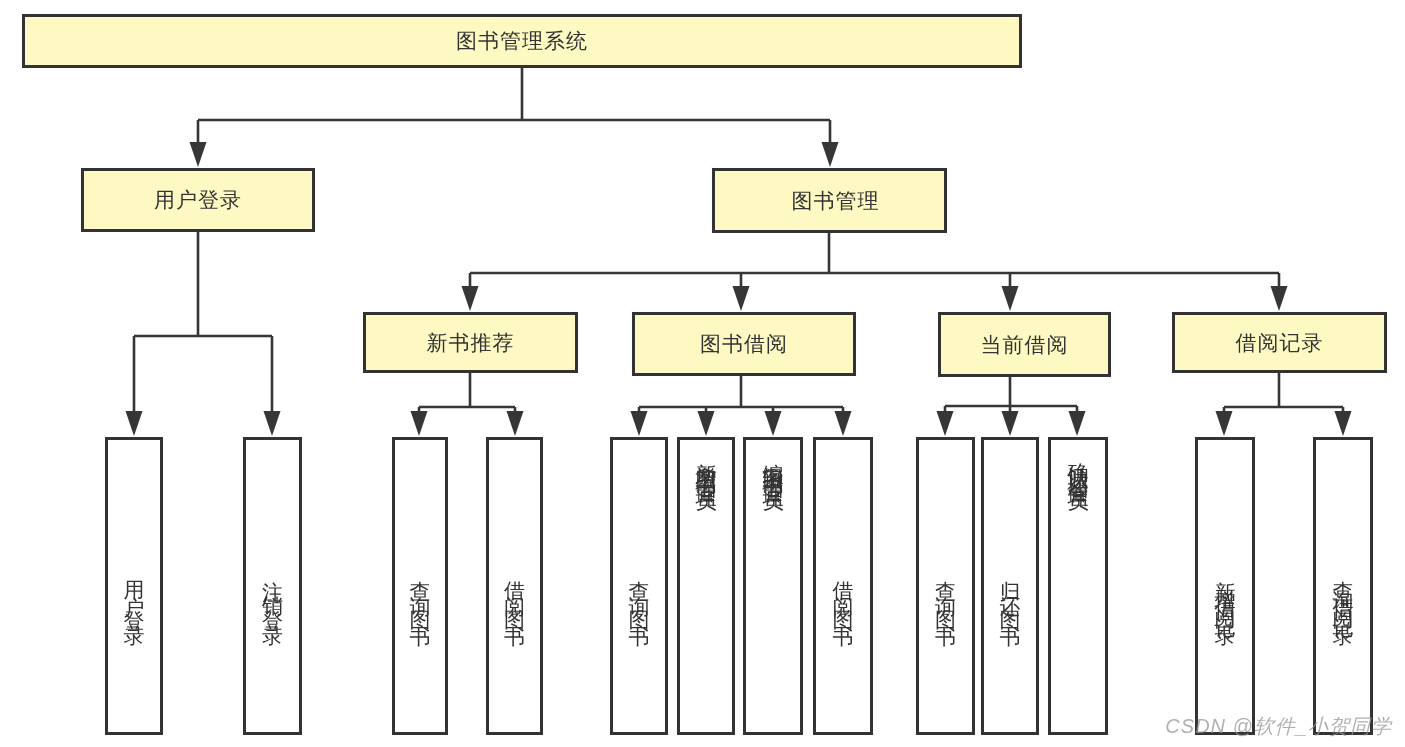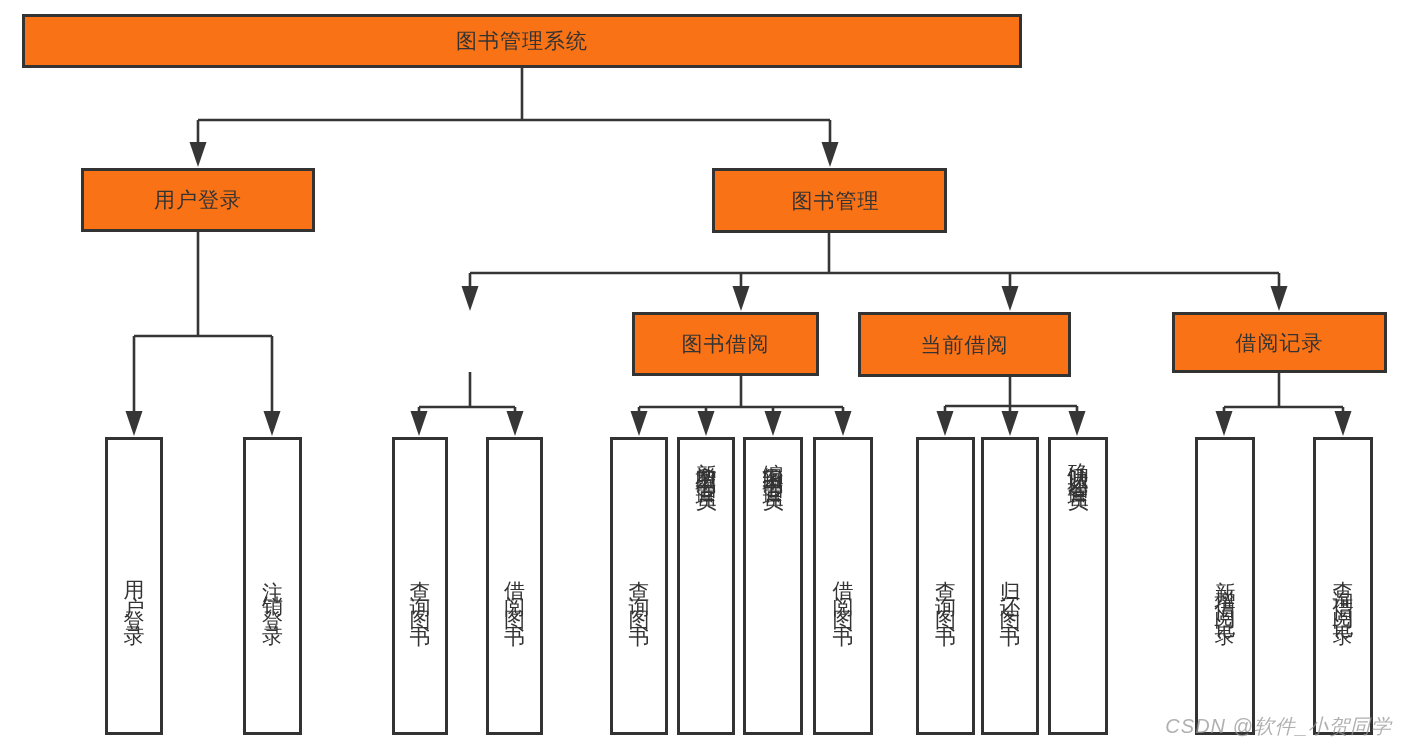--- a/index.html
+++ b/index.html
@@ -20,21 +20,21 @@
     position: absolute;
     left: 0;
     top: 0;
     width: 1405px;
     height: 747px;
     z-index: 1;
   }
   .node {
     position: absolute;
     box-sizing: border-box;
-    background: #f97316;
+    background: #fef9c3;
     border: 3px solid #333333;
     display: flex;
     align-items: center;
     justify-content: center;
     z-index: 2;
     font-size: 21px;
     letter-spacing: 1px;
     color: #333333;
   }
   .vnode {
@@ -119,24 +119,27 @@
     <span>图书管理系统</span>
   </div>
 
   <div class="node" style="left:81px; top:168px; width:234px; height:64px;">
     <span>用户登录</span>
   </div>
   <div class="node" style="left:712px; top:168px; width:235px; height:65px;padding-left:12px;">
     <span>图书管理</span>
   </div>
 
-  <div class="node" style="left:632px; top:312px; width:187px; height:64px;">
+  <div class="node" style="left:363px; top:312px; width:215px; height:61px;">
+    <span>新书推荐</span>
+  </div>
+  <div class="node" style="left:632px; top:312px; width:224px; height:64px;">
     <span>图书借阅</span>
   </div>
-  <div class="node" style="left:858px; top:312px; width:213px; height:65px;">
+  <div class="node" style="left:938px; top:312px; width:173px; height:65px;">
     <span>当前借阅</span>
   </div>
   <div class="node" style="left:1172px; top:312px; width:215px; height:61px;">
     <span>借阅记录</span>
   </div>
 
   <div class="vnode" style="left:105px; top:437px; width:58px; height:298px;">
     <span class="vtext ls4">用户登录</span>
   </div>
   <div class="vnode" style="left:243px; top:437px; width:59px; height:298px;">

